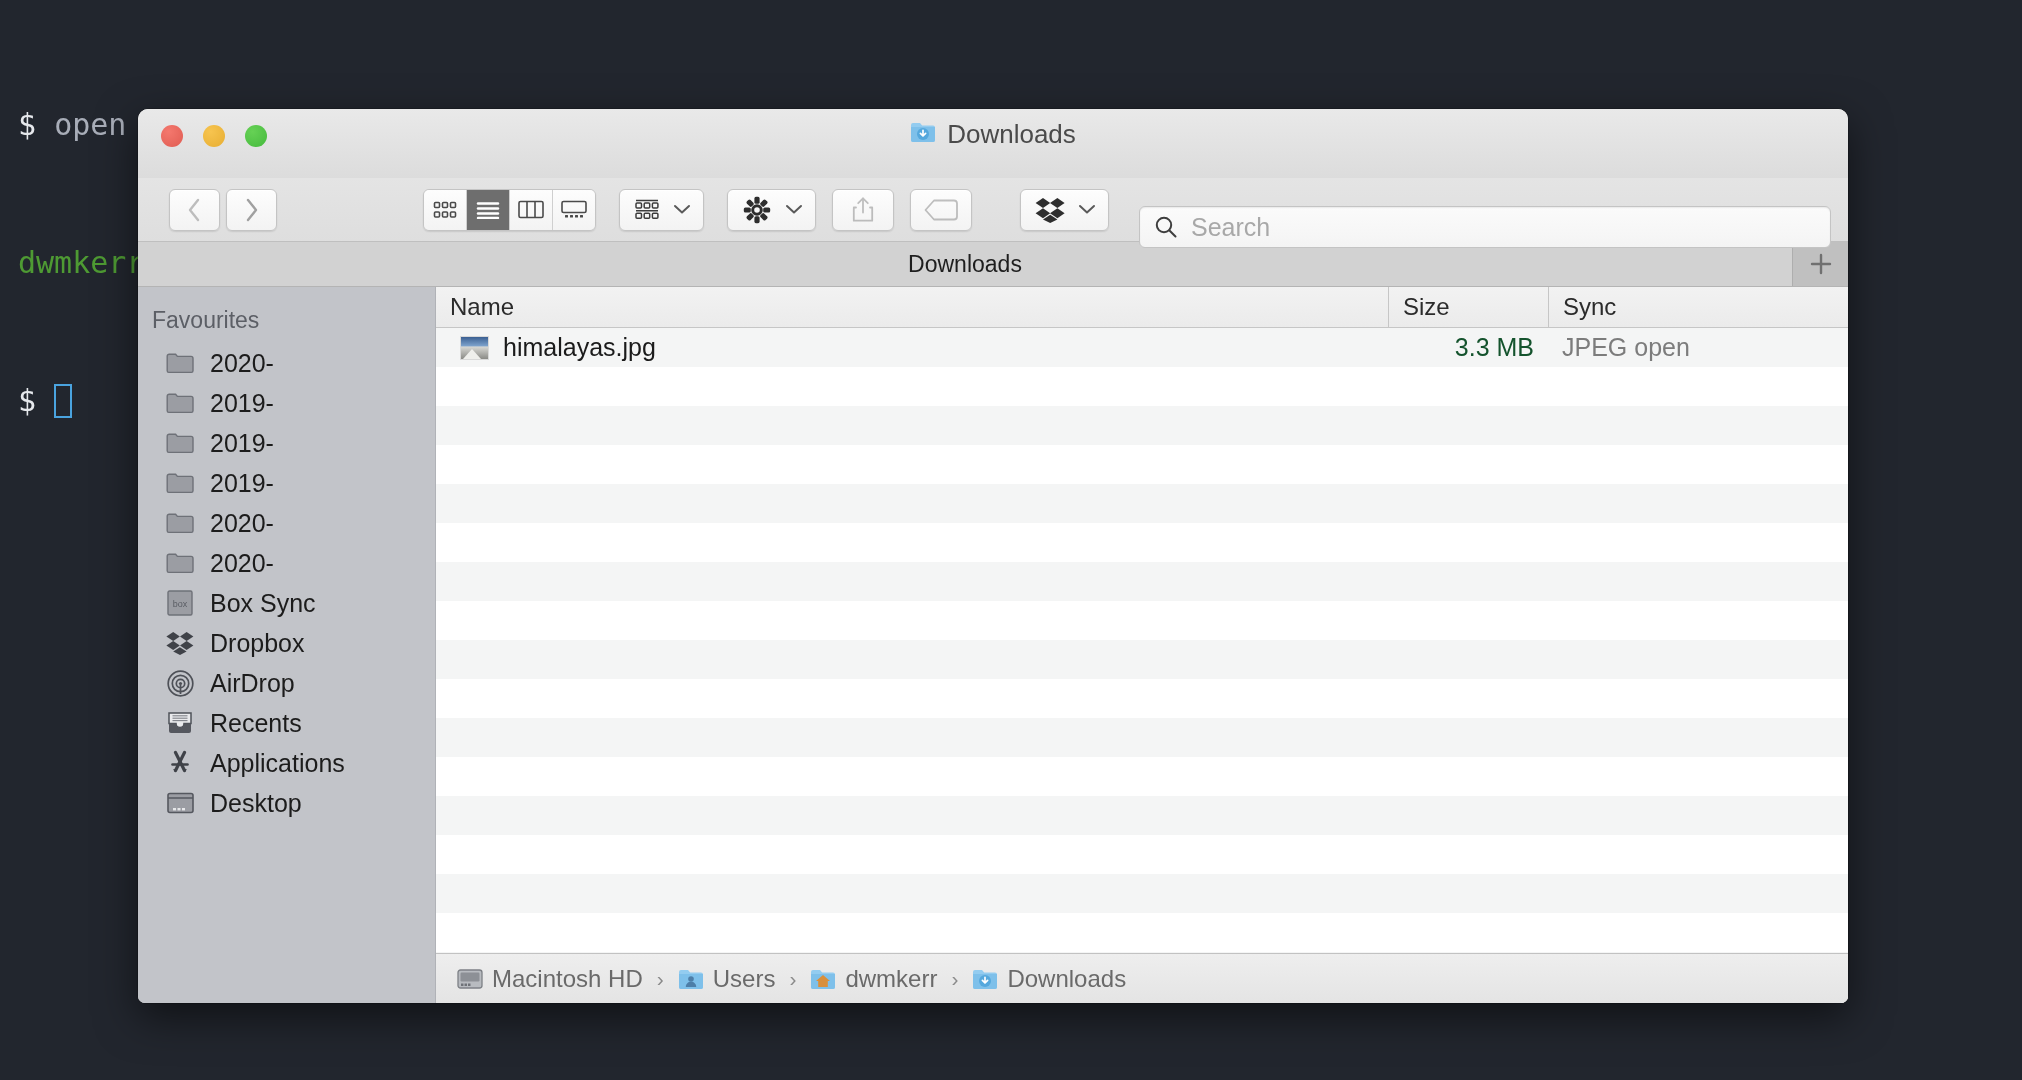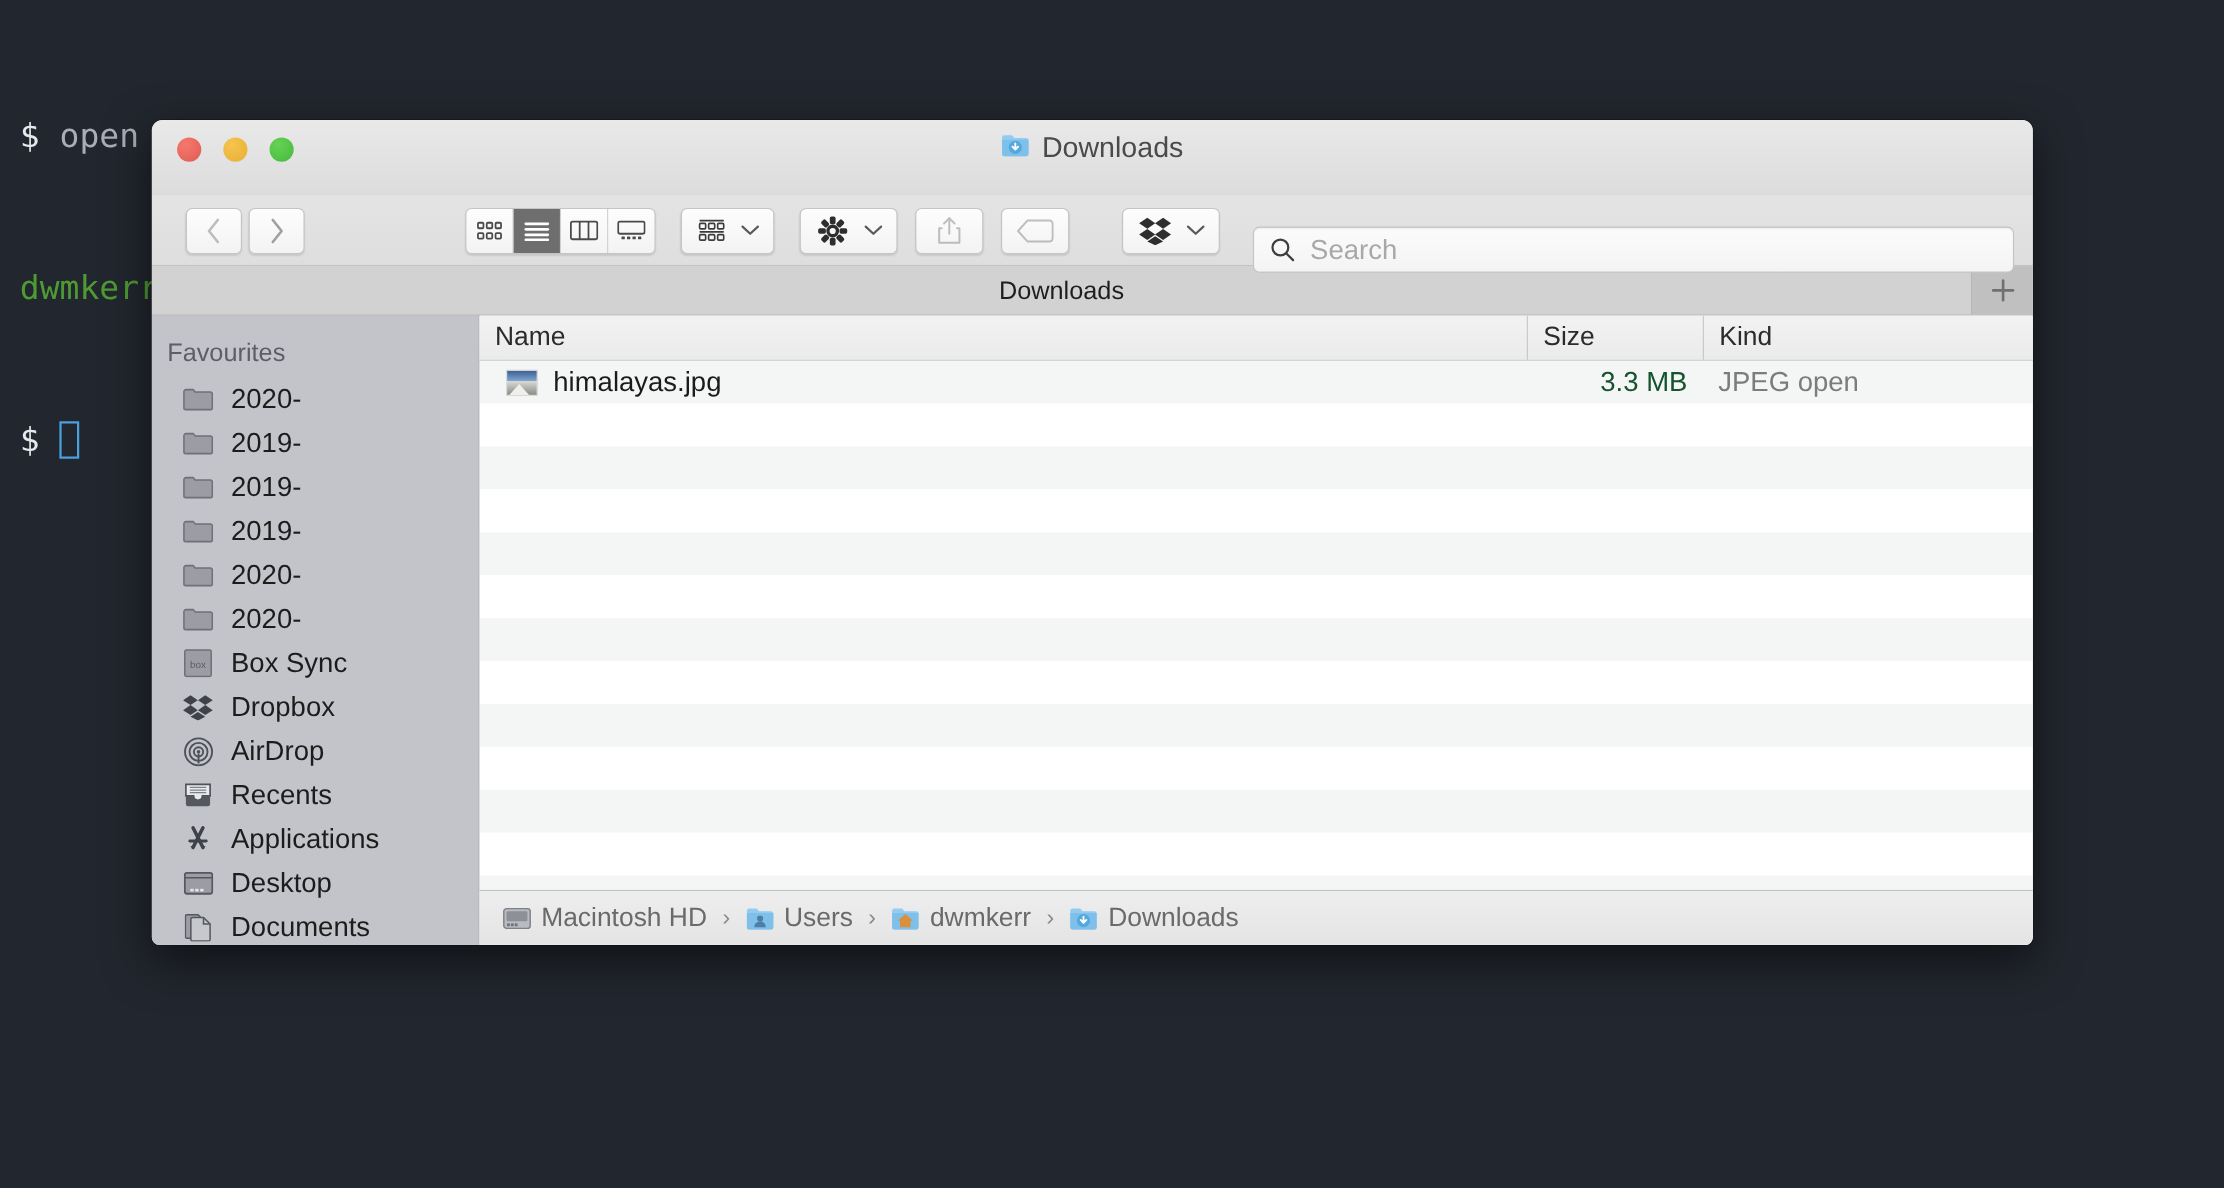--- a/index.html
+++ b/index.html
@@ -32,21 +32,21 @@
     border: 2px solid #4aa3df;
     vertical-align: -7px;
     box-sizing: border-box;
     background: transparent;
   }
 
   
   #finder {
     position: absolute;
     left: 138px; top: 109px;
-    width: 1710px; height: 750px;
+    width: 1710px; height: 894px;
     background: #ececec;
     border-radius: 10px 10px 7px 7px;
     box-shadow: 0 14px 42px rgba(0,0,0,0.55), 0 0 0 0.5px rgba(0,0,0,0.35);
     overflow: hidden;
     display: flex; flex-direction: column;
   }
 
   
   .titlebar {
     height: 69px;
@@ -525,38 +525,28 @@
                 <line x1="1" y1="6" x2="26" y2="6" stroke="#55585f" stroke-width="1.4"></line>
                 <g fill="#e6e7e9">
                   <rect x="6" y="16" width="3" height="2.4"></rect>
                   <rect x="10.5" y="16" width="3" height="2.4"></rect>
                   <rect x="15" y="16" width="3" height="2.4"></rect>
                 </g>
               </svg>
             </span>
             <span>Desktop</span>
           </div>
-          <div class="side-item">
-            <span class="side-ico">
-              <svg width="25" height="26" viewBox="0 0 25 26">
-                <path d="M2 1.5h10l6 6v14a1.5 1.5 0 01-1.5 1.5H2A1.5 1.5 0 01.5 21.5V3A1.5 1.5 0 012 1.5z" fill="#9b9da3" stroke="#55585f" stroke-width="1.4"></path>
-                <path d="M7 4h10l6 6v14a1.5 1.5 0 01-1.5 1.5H7A1.5 1.5 0 015.5 24V5.5A1.5 1.5 0 017 4z" fill="#c6c8cc" stroke="#55585f" stroke-width="1.4"></path>
-                <path d="M17 4v6h6" fill="none" stroke="#55585f" stroke-width="1.4"></path>
-              </svg>
-            </span>
-            <span>Documents</span>
-          </div>
         </div>
     </div>
 
     <div class="filepane">
       <div class="col-head">
         <div class="ch name">Name</div>
         <div class="ch size">Size</div>
-        <div class="ch kind">Kind</div>
+        <div class="ch kind">Sync</div>
       </div>
       <div class="rows" id="file-rows">
           <div class="frow odd">
             <div class="fc-name">
               <span class="thumb"></span>
               <span>himalayas.jpg</span>
             </div>
             <div class="fc-size">3.3 MB</div>
             <div class="fc-kind">JPEG open</div>
           </div>

